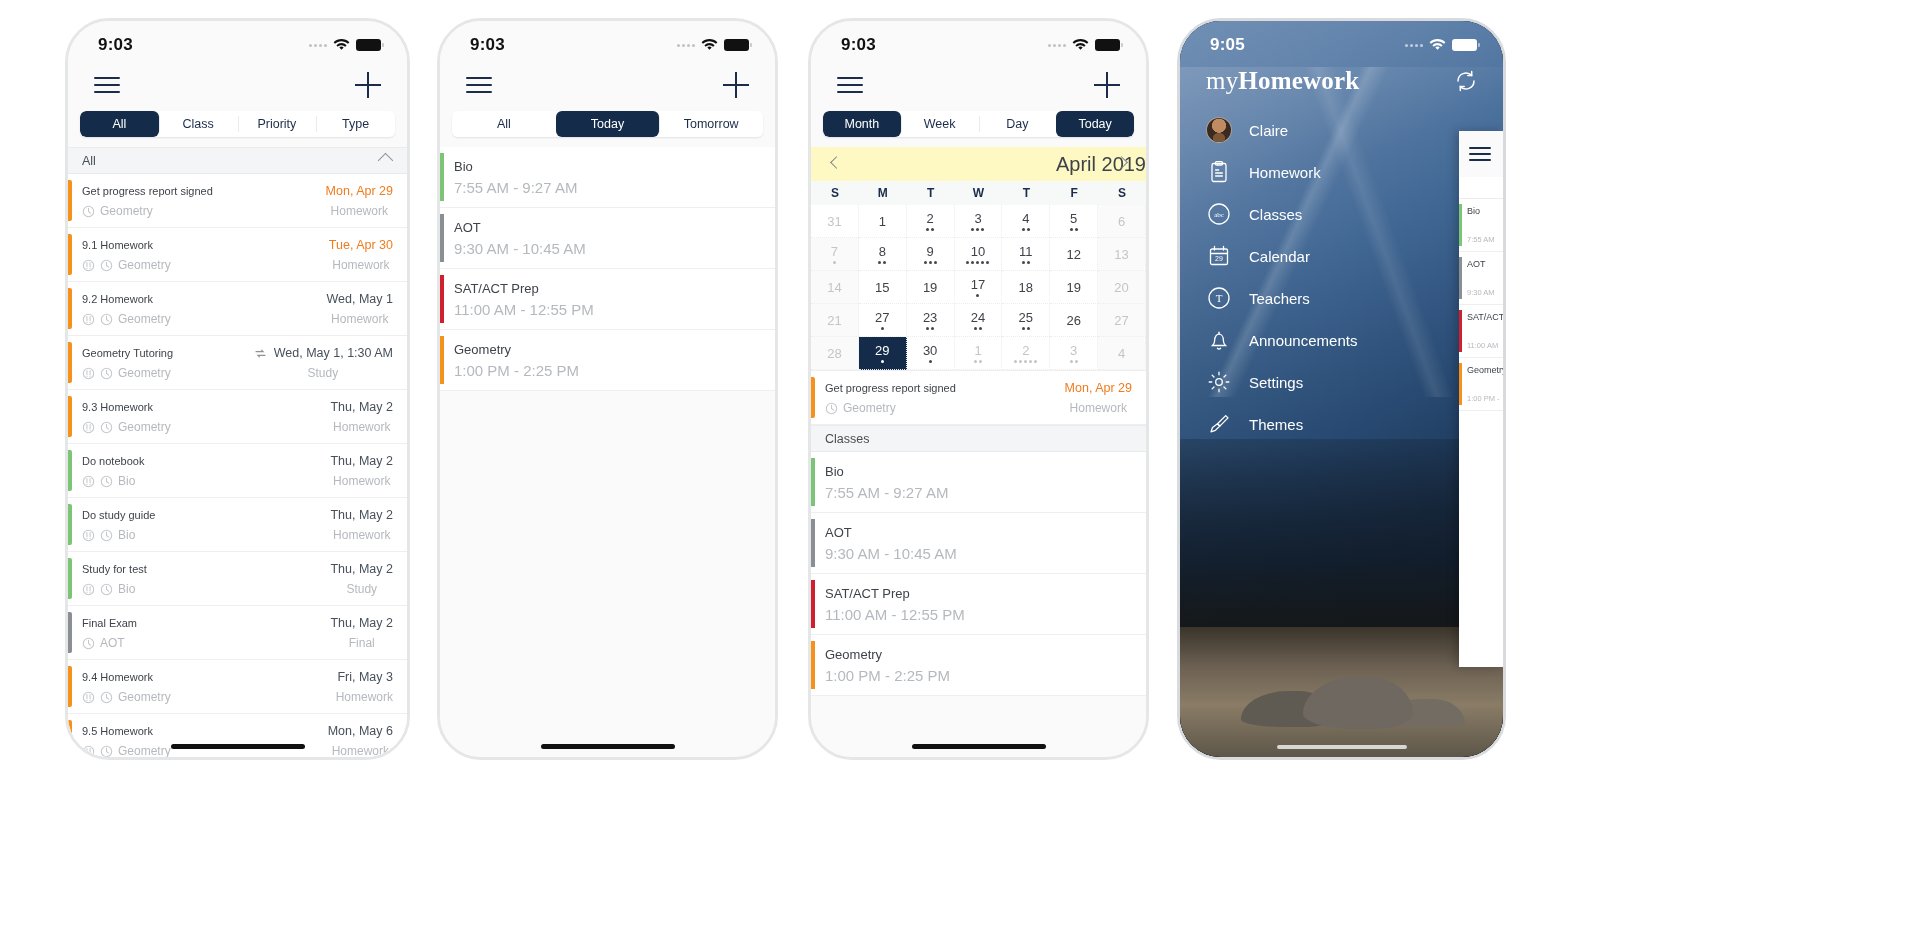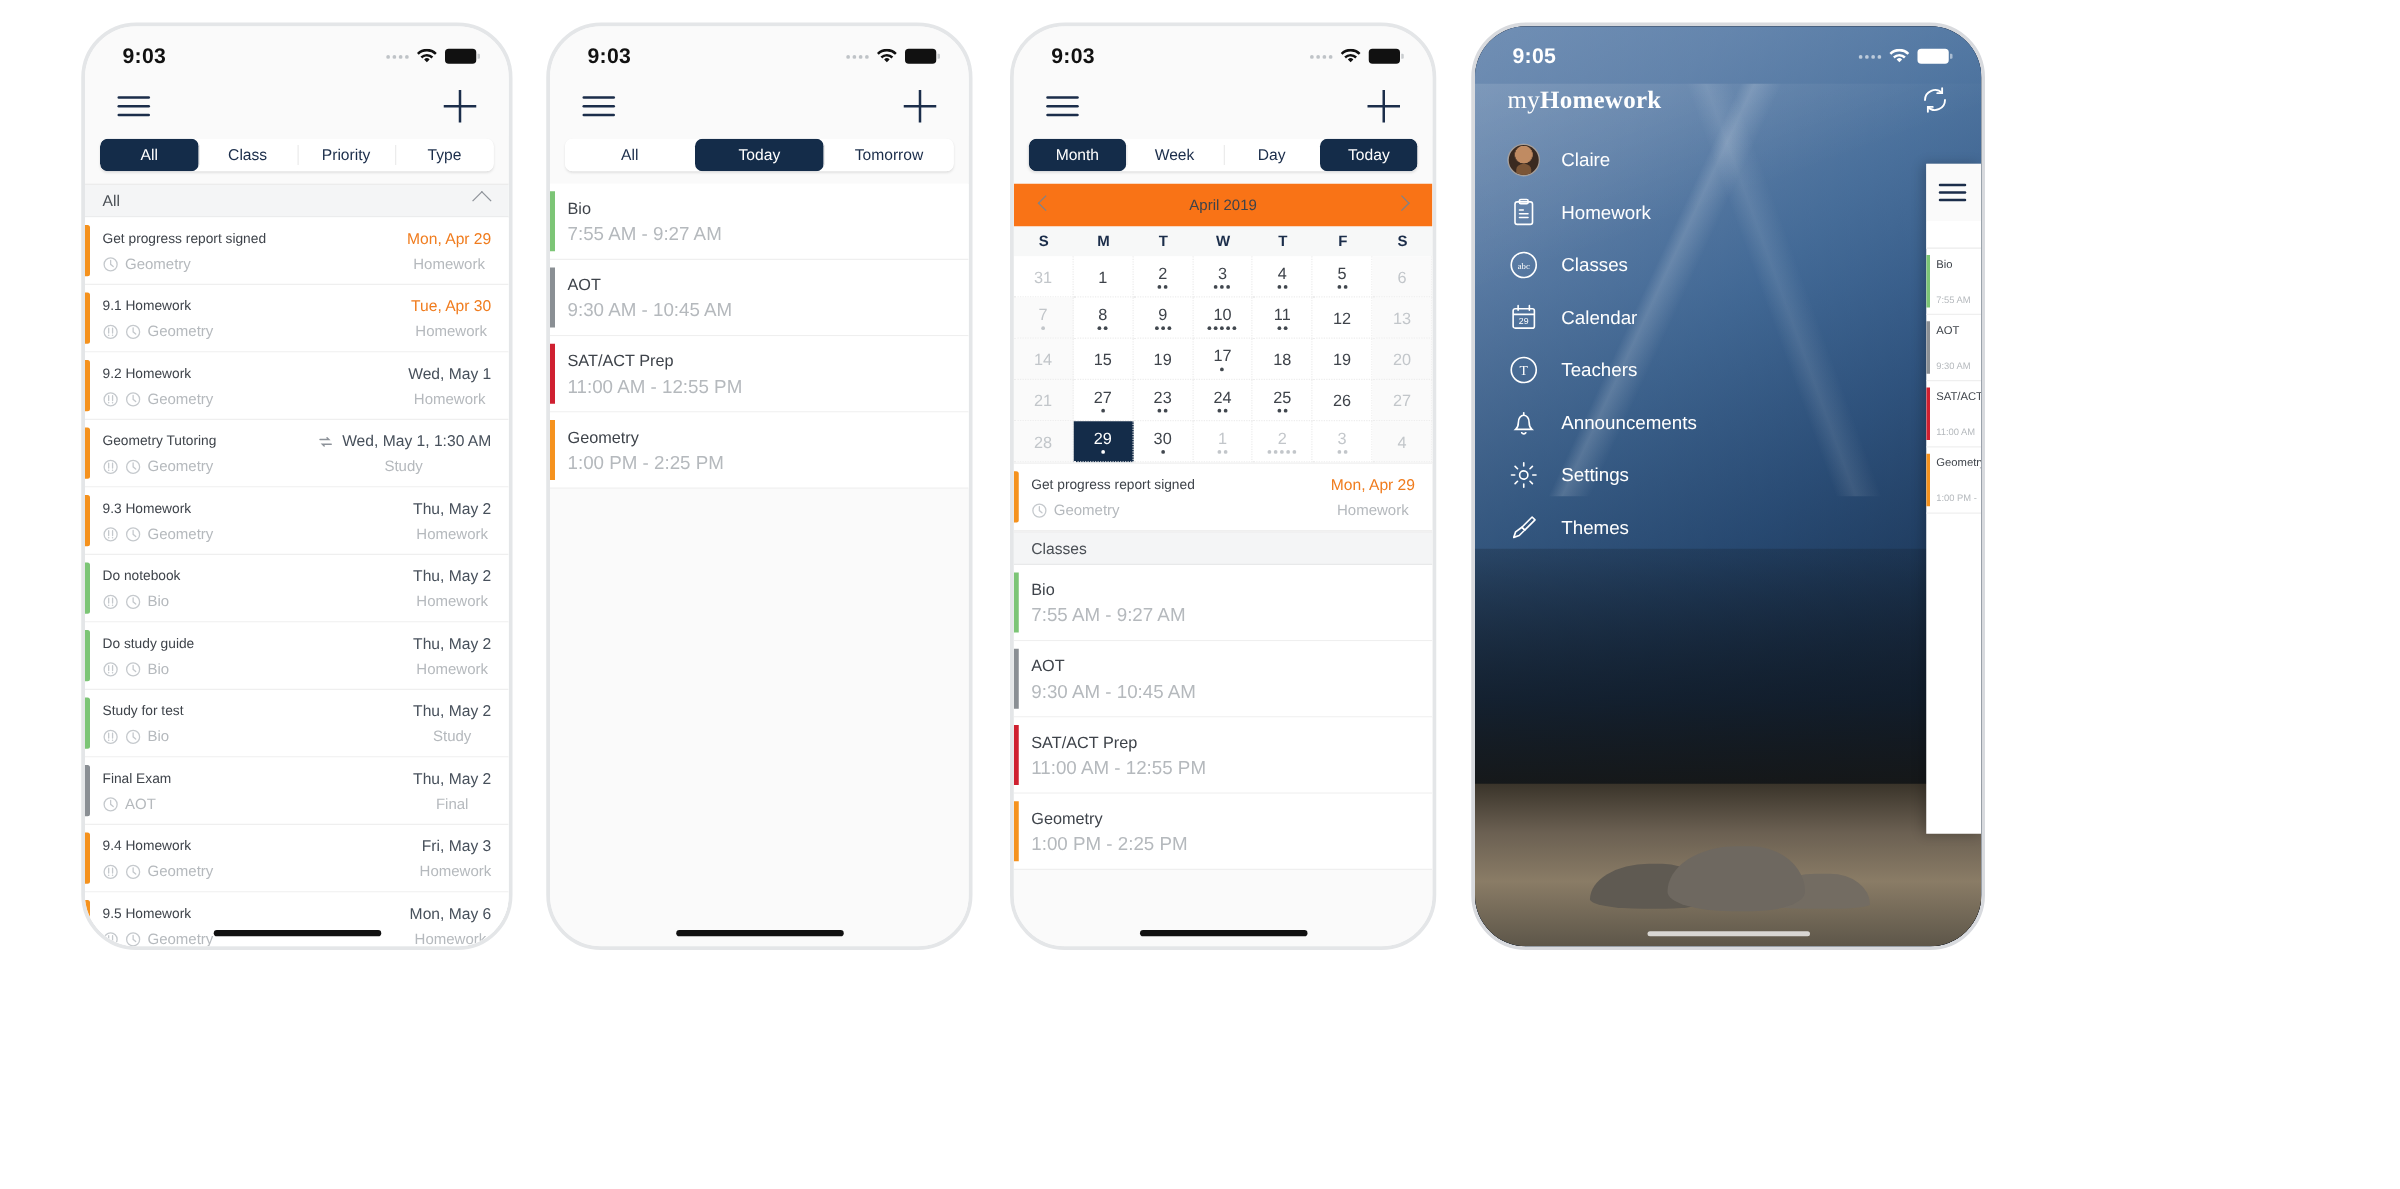--- a/index.html
+++ b/index.html
@@ -108,22 +108,22 @@
   .evrow {
     position: relative; padding: 11px 14px 11px 14px; background: #fff;
     border-bottom: 1px solid #efefef; min-height: 49px;
   }
   .evrow .bar { position: absolute; left: 0; top: 6px; bottom: 6px; width: 4px; }
   .ev-name { font-size: 13px; color: #3e434a; line-height: 17px; }
   .ev-time { font-size: 15px; color: #b5b9bd; margin-top: 4px; }
 
   
   .cal-head {
-    height: 34px; display: flex; align-items: center; justify-content: center;
-    background: #f97316; position: relative; font-size: 12px; color: #3e434a;
+    height: 34px; display: flex; align-items: center; justify-content: flex-end;
+    background: #fef9c3; position: relative; font-size: 20px; color: #3e434a;
   }
   .cal-arrow { position: absolute; width: 22px; height: 22px; cursor: pointer; }
   .cal-arrow.l { left: 14px; } .cal-arrow.r { right: 14px; }
   .cal-arrow i {
     position: absolute; top: 5px; left: 7px; width: 9px; height: 9px;
     border-top: 1.6px solid #7c838c; border-right: 1.6px solid #7c838c;
   }
   .cal-arrow.l i { transform: rotate(-135deg); }
   .cal-arrow.r i { transform: rotate(45deg); }
   .dow {
@@ -175,21 +175,21 @@
   .menu-status { position: relative; z-index: 3; color: #fff; }
   .menu-status .sb-time { color: #fff; }
   .menu-status .sb-bat { background: #fff; }
   .menu-status .sb-bat::after{ background: rgba(255,255,255,.5); }
   .menu-status .sb-dots i { background: rgba(255,255,255,.6); }
 
   .brandrow {
     position: relative; z-index: 3; display: flex; align-items: center;
     justify-content: space-between; padding: 6px 24px 0 26px;
   }
-  .brand { font-family: "Liberation Serif", serif; font-size: 20px; color: #fff; letter-spacing: .2px;}
+  .brand { font-family: "Liberation Serif", serif; font-size: 25px; color: #fff; letter-spacing: .2px;}
   .brand b { font-weight: bold; }
   .sync { width: 26px; height: 26px; cursor: pointer; }
 
   .menu-list { position: relative; z-index: 3; margin-top: 14px; }
   .menu-item {
     display: flex; align-items: center; gap: 17px;
     padding: 8px 26px; color: #fff; font-size: 15px; cursor: pointer;
   }
   .menu-ic { width: 26px; height: 26px; flex: 0 0 26px; display:flex; align-items:center; justify-content:center;}
   .menu-ic svg { width: 100%; height: 100%; display:block; }
@@ -930,21 +930,21 @@
             <span class="bar" style="background:#f5921e"></span>
             <div class="ev-name">Geometry</div>
             <div class="ev-time">1:00 PM - 2:25 PM</div>
           </div>
         </div>
 
       <div class="home-ind"></div>
     </div>
   </div>
 
-  <div class="phone" style="left:1177px; top:18px; width:411px; height:742px; background:#16243a; border-color:#d8dade;">
+  <div class="phone" style="left:1177px; top:18px; width:329px; height:742px; background:#16243a; border-color:#d8dade;">
     <div class="phone-inner" style="background:#16243a;">
       <div class="menu-bg"></div>
       <div class="mtn"></div>
       <div class="forest"></div>
       <div class="ground"></div>
       <div class="rock"></div>
 
       <div class="statusbar menu-status">
         <div class="sb-time">9:05</div>
         <div class="sb-right">

